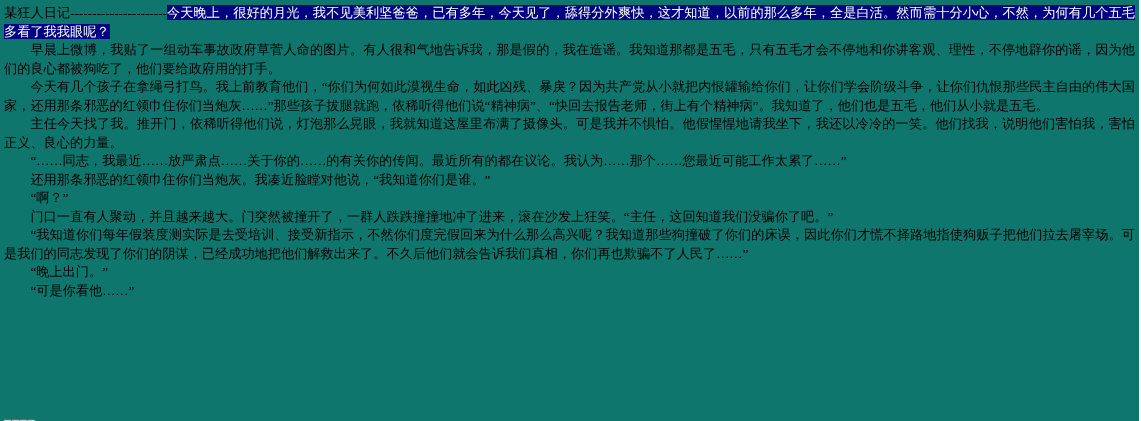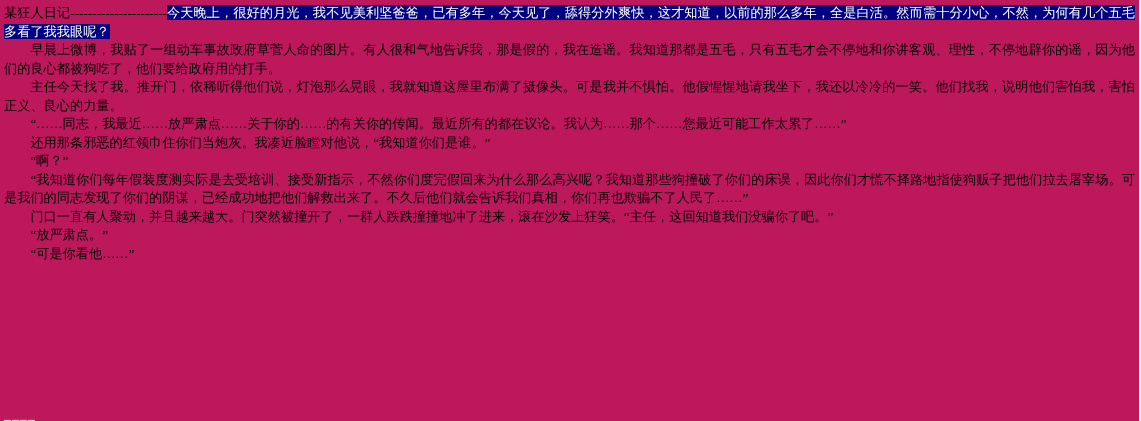--- a/index.html
+++ b/index.html
@@ -10,21 +10,21 @@
   body {
     width: 1141px;
     height: 421px;
     overflow: hidden;
     font-family: "Liberation Serif", "DejaVu Serif", serif;
   }
   .page {
     position: relative;
     width: 1141px;
     height: 421px;
-    background: #be185d;
+    background: #0f766e;
     box-sizing: border-box;
     padding: 4px 6px 0 4px;
   }
   .doc-body {
     font-size: 13.2px;
     line-height: 18.5px;
     color: #000000;
     text-align: justify;
   }
   .para {
@@ -60,26 +60,27 @@
 </style>
 </head>
 <body>
 
 <div class="page">
   <div class="doc-body">
 
     <p class="para"><span>某狂人日记----------------------</span><span class="sel">今天晚上，很好的月光，我不见美利坚爸爸，已有多年，今天见了，舔得分外爽快，这才知道，以前的那么多年，全是白活。然而需十分小心，不然，为何有几个五毛多看了我我眼呢？</span></p>
 
     <p class="para indent">早晨上微博，我贴了一组动车事故政府草菅人命的图片。有人很和气地告诉我，那是假的，我在造谣。我知道那都是五毛，只有五毛才会不停地和你讲客观、理性，不停地辟你的谣，因为他们的良心都被狗吃了，他们要给政府用的打手。</p>
+    <p class="para indent">今天有几个孩子在拿绳弓打鸟。我上前教育他们，“你们为何如此漠视生命，如此凶残、暴戾？因为共产党从小就把内恨罐输给你们，让你们学会阶级斗争，让你们仇恨那些民主自由的伟大国家，还用那条邪恶的红领巾住你们当炮灰……”那些孩子拔腿就跑，依稀听得他们说“精神病”、“快回去报告老师，街上有个精神病”。我知道了，他们也是五毛，他们从小就是五毛。</p>
     <p class="para indent">主任今天找了我。推开门，依稀听得他们说，灯泡那么晃眼，我就知道这屋里布满了摄像头。可是我并不惧怕。他假惺惺地请我坐下，我还以冷冷的一笑。他们找我，说明他们害怕我，害怕正义、良心的力量。</p>
     <p class="para indent">“……同志，我最近……放严肃点……关于你的……的有关你的传闻。最近所有的都在议论。我认为……那个……您最近可能工作太累了……”</p>
     <p class="para indent">还用那条邪恶的红领巾住你们当炮灰。我凑近脸瞠对他说，“我知道你们是谁。”</p>
     <p class="para indent">“啊？”</p>
+    <p class="para indent">门口一直有人聚动，并且越来越大。门突然被撞开了，一群人跌跌撞撞地冲了进来，滚在沙发上狂笑。“主任，这回知道我们没骗你了吧。”</p>
     <p class="para indent">“我知道你们每年假装度测实际是去受培训、接受新指示，不然你们度完假回来为什么那么高兴呢？我知道那些狗撞破了你们的床误，因此你们才慌不择路地指使狗贩子把他们拉去屠宰场。可是我们的同志发现了你们的阴谋，已经成功地把他们解救出来了。不久后他们就会告诉我们真相，你们再也欺骗不了人民了……”</p>
-    <p class="para indent">门口一直有人聚动，并且越来越大。门突然被撞开了，一群人跌跌撞撞地冲了进来，滚在沙发上狂笑。“主任，这回知道我们没骗你了吧。”</p>
-    <p class="para indent">“放严肃点。”</p>
+    <p class="para indent">“晚上出门。”</p>
     <p class="para indent">“可是你看他……”</p>
 
   </div>
 
   <div class="scroll-strip"></div>
   <div class="bottom-note">▁▁▁▁</div>
 </div>
 
 </body></html>

